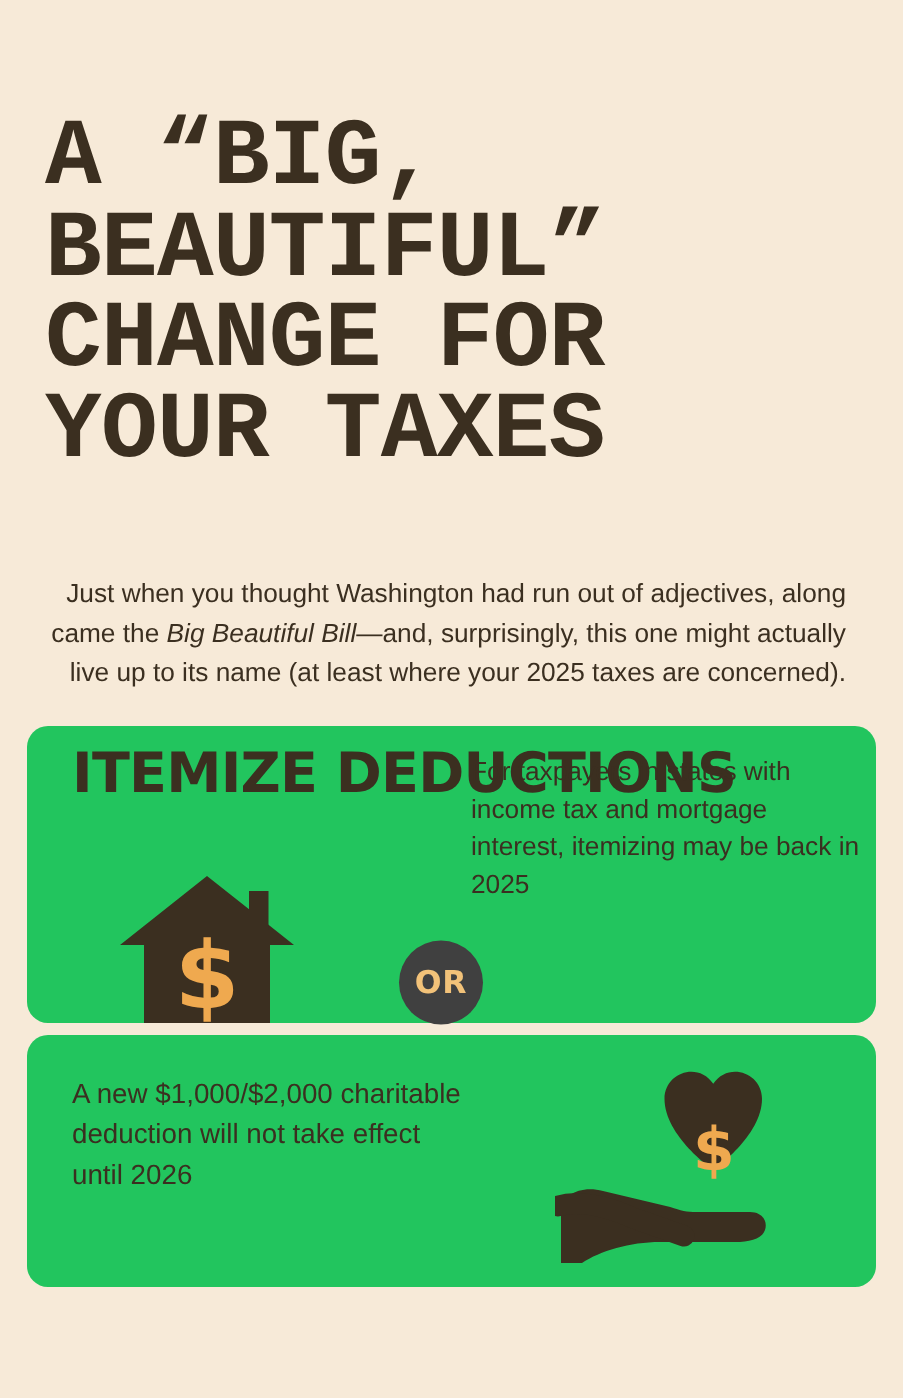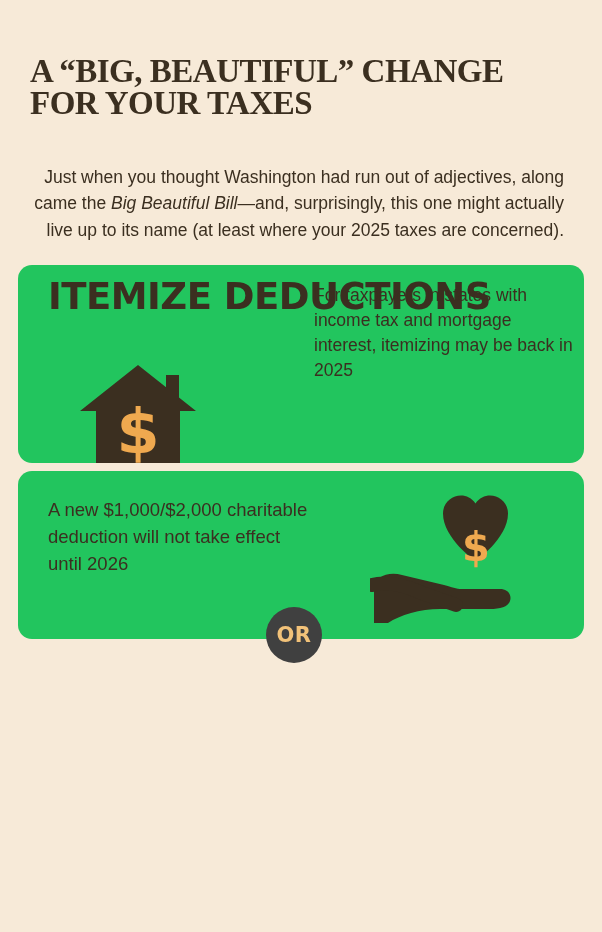--- a/index.html
+++ b/index.html
@@ -16,23 +16,23 @@
     position: relative;
   }
   .page {
     width: 602px;
     height: 932px;
     position: relative;
     box-sizing: border-box;
     padding: 0 16px;
   }
   .headline {
-    font-family: Liberation Serif, serif;
+    font-family: Liberation Mono, monospace;
     font-weight: bold;
-    font-size: 33px;
+    font-size: 63px;
     line-height: 0.96;
     letter-spacing: -0.5px;
     color: #3b2f20;
     padding: 34px 14px 0 14px;
     text-transform: uppercase;
   }
   .intro {
     font-size: 17.5px;
     line-height: 1.52;
     color: #3b2f20;

